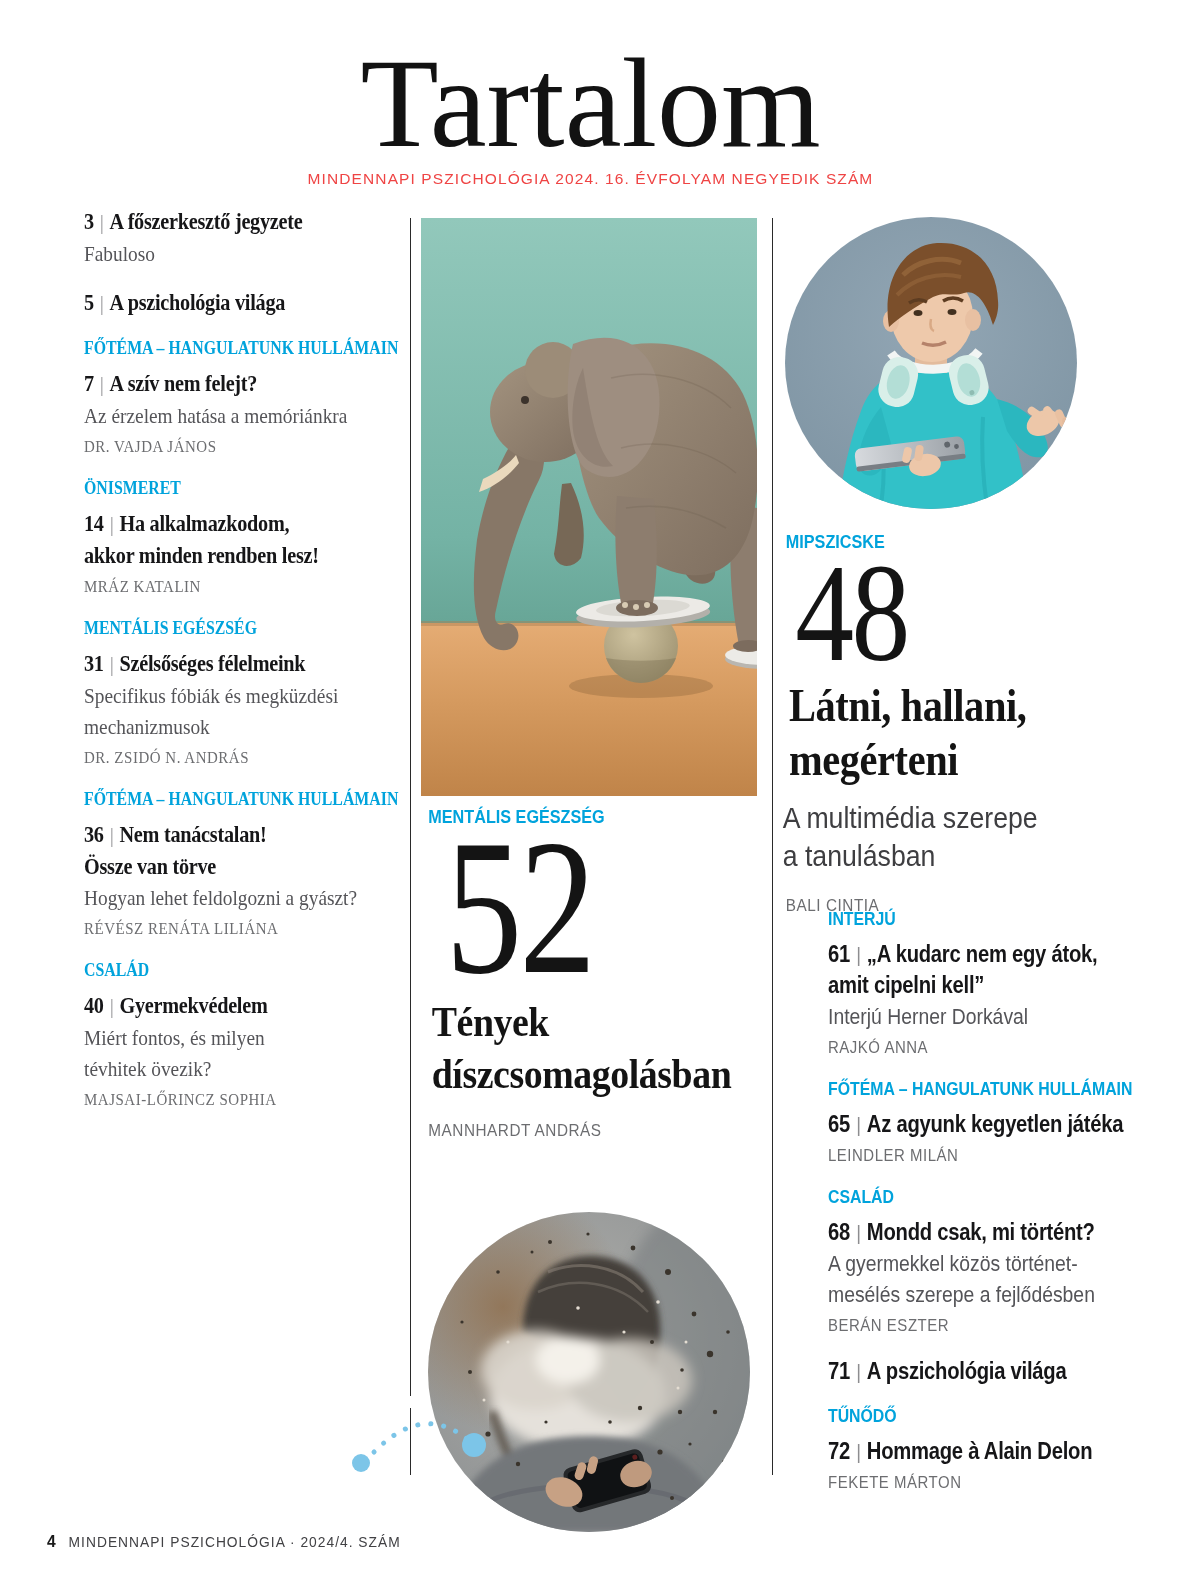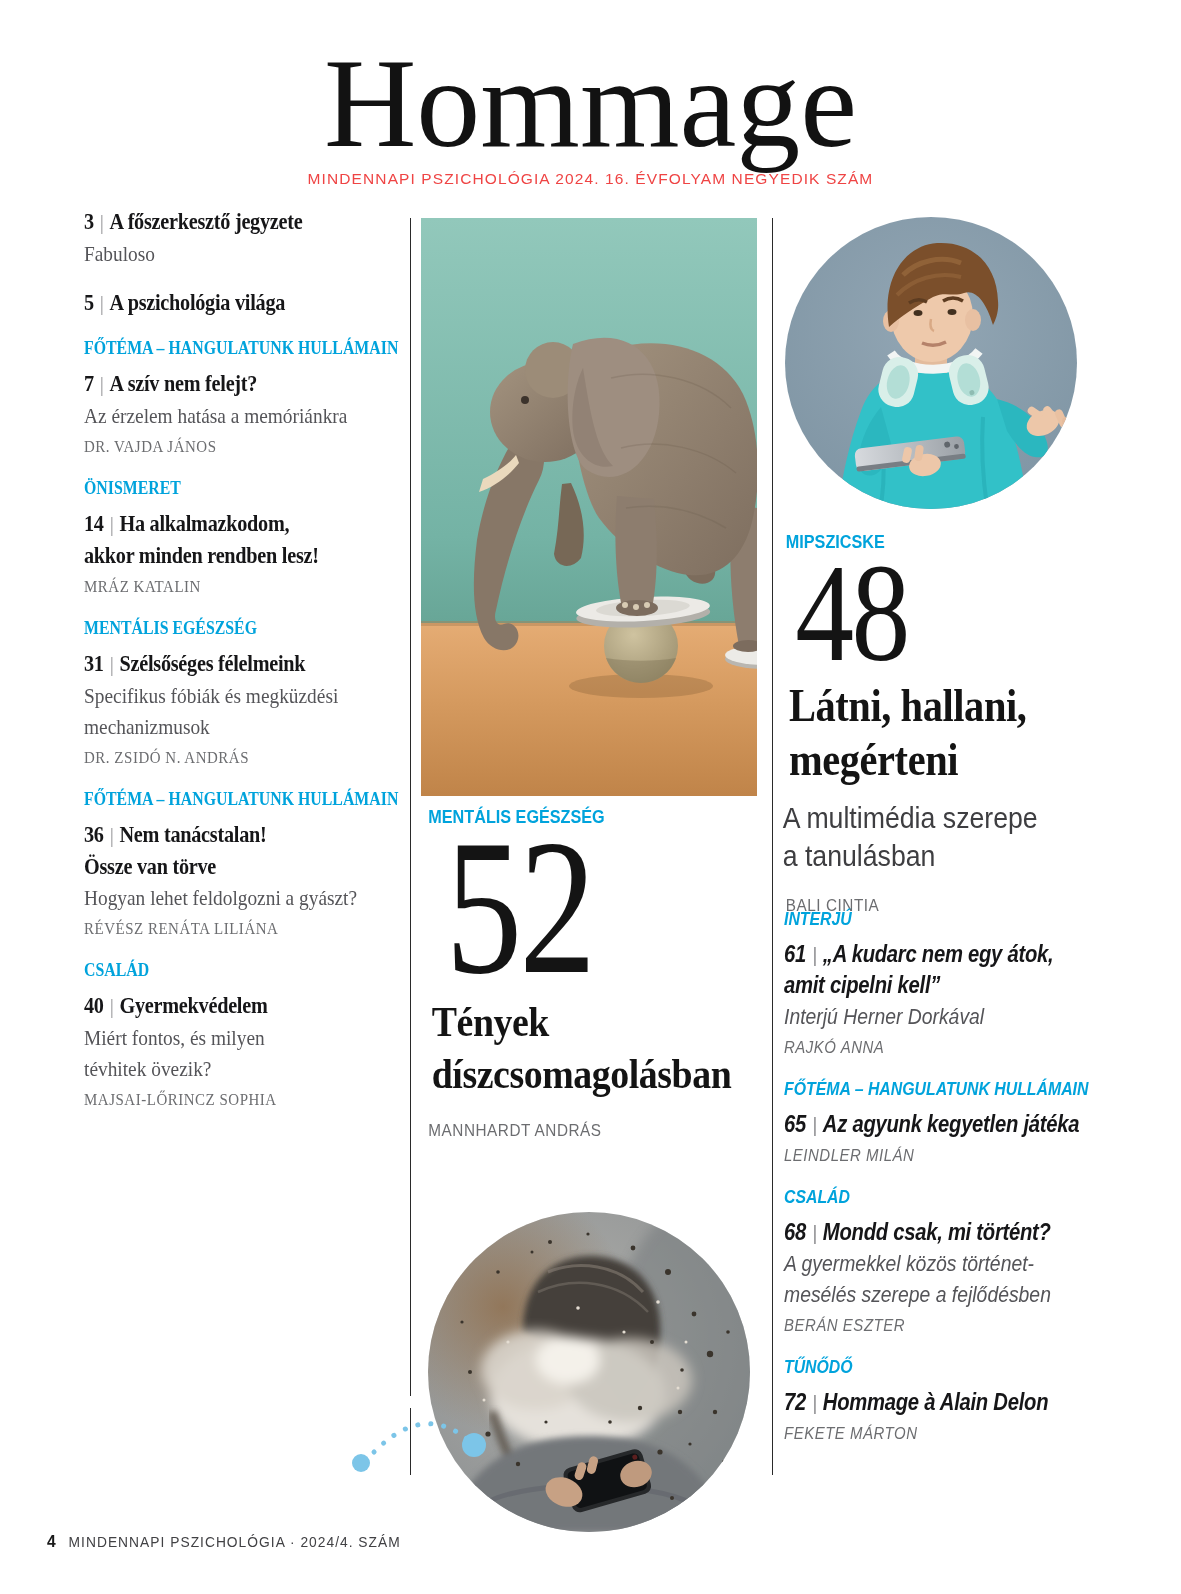--- a/index.html
+++ b/index.html
@@ -48,21 +48,21 @@
   .footer .fpg{font-weight:700;font-size:17px;color:#1a1a1a;margin-right:14px;}
   .footer .ftx{font-size:15px;letter-spacing:1.1px;color:#414144;}
   .arc-deco{position:absolute;left:345px;top:1388px;}
 </style>
 </head>
 <body>
 
 <div class="page">
 
   <div class="header">
-    <h1 class="main-title">Hommage</h1>
+    <h1 class="main-title">Tartalom</h1>
     <div class="sub-title">MINDENNAPI PSZICHOLÓGIA 2024. 16. ÉVFOLYAM NEGYEDIK SZÁM</div>
   </div>
 
   <div class="vrule" style="left:410px;top:218px;height:1178px;"></div>
   <div class="vrule" style="left:410px;top:1408px;height:67px;"></div>
   <div class="vrule" style="left:772px;top:218px;height:1257px;"></div>
 
   <div class="toc-col" style="left:84px;top:206px;width:318px;font-family:Liberation Serif, serif;">
 
     <div class="entry">
@@ -351,21 +351,21 @@
       <div>Látni, hallani,</div>
       <div>megérteni</div>
     </div>
     <div class="thin-sub">
       <div>A multimédia szerepe</div>
       <div>a tanulásban</div>
     </div>
     <div class="author">BALI CINTIA</div>
   </div>
 
-  <div class="toc-col" style="left:784px;top:908px;width:310px;font-style:italic;">
+  <div class="toc-col" style="left:828px;top:908px;width:310px;">
 
     <div class="entry">
       <div class="cat">INTERJÚ</div>
       <div class="t-line"><span class="pg">61</span><span class="sep">|</span><span>„A kudarc nem egy átok,</span></div>
       <div class="t-line">amit cipelni kell”</div>
       <div class="desc">Interjú Herner Dorkával</div>
       <div class="author">RAJKÓ ANNA</div>
     </div>
 
     <div class="entry">
@@ -375,20 +375,23 @@
     </div>
 
     <div class="entry">
       <div class="cat">CSALÁD</div>
       <div class="t-line"><span class="pg">68</span><span class="sep">|</span><span>Mondd csak, mi történt?</span></div>
       <div class="desc">A gyermekkel közös történet-</div>
       <div class="desc">mesélés szerepe a fejlődésben</div>
       <div class="author">BERÁN ESZTER</div>
     </div>
 
+    <div class="entry">
+      <div class="t-line"><span class="pg">71</span><span class="sep">|</span><span>A pszichológia világa</span></div>
+    </div>
 
     <div class="entry">
       <div class="cat">TŰNŐDŐ</div>
       <div class="t-line"><span class="pg">72</span><span class="sep">|</span><span>Hommage à Alain Delon</span></div>
       <div class="author">FEKETE MÁRTON</div>
     </div>
   </div>
 
   <svg class="arc-deco" width="150" height="92" viewBox="0 0 150 92">
     <path d="M20,74 Q76,8 128,56" fill="none" stroke="#7cc5e8" stroke-width="5" stroke-linecap="round" stroke-dasharray="0.1 13"></path>

